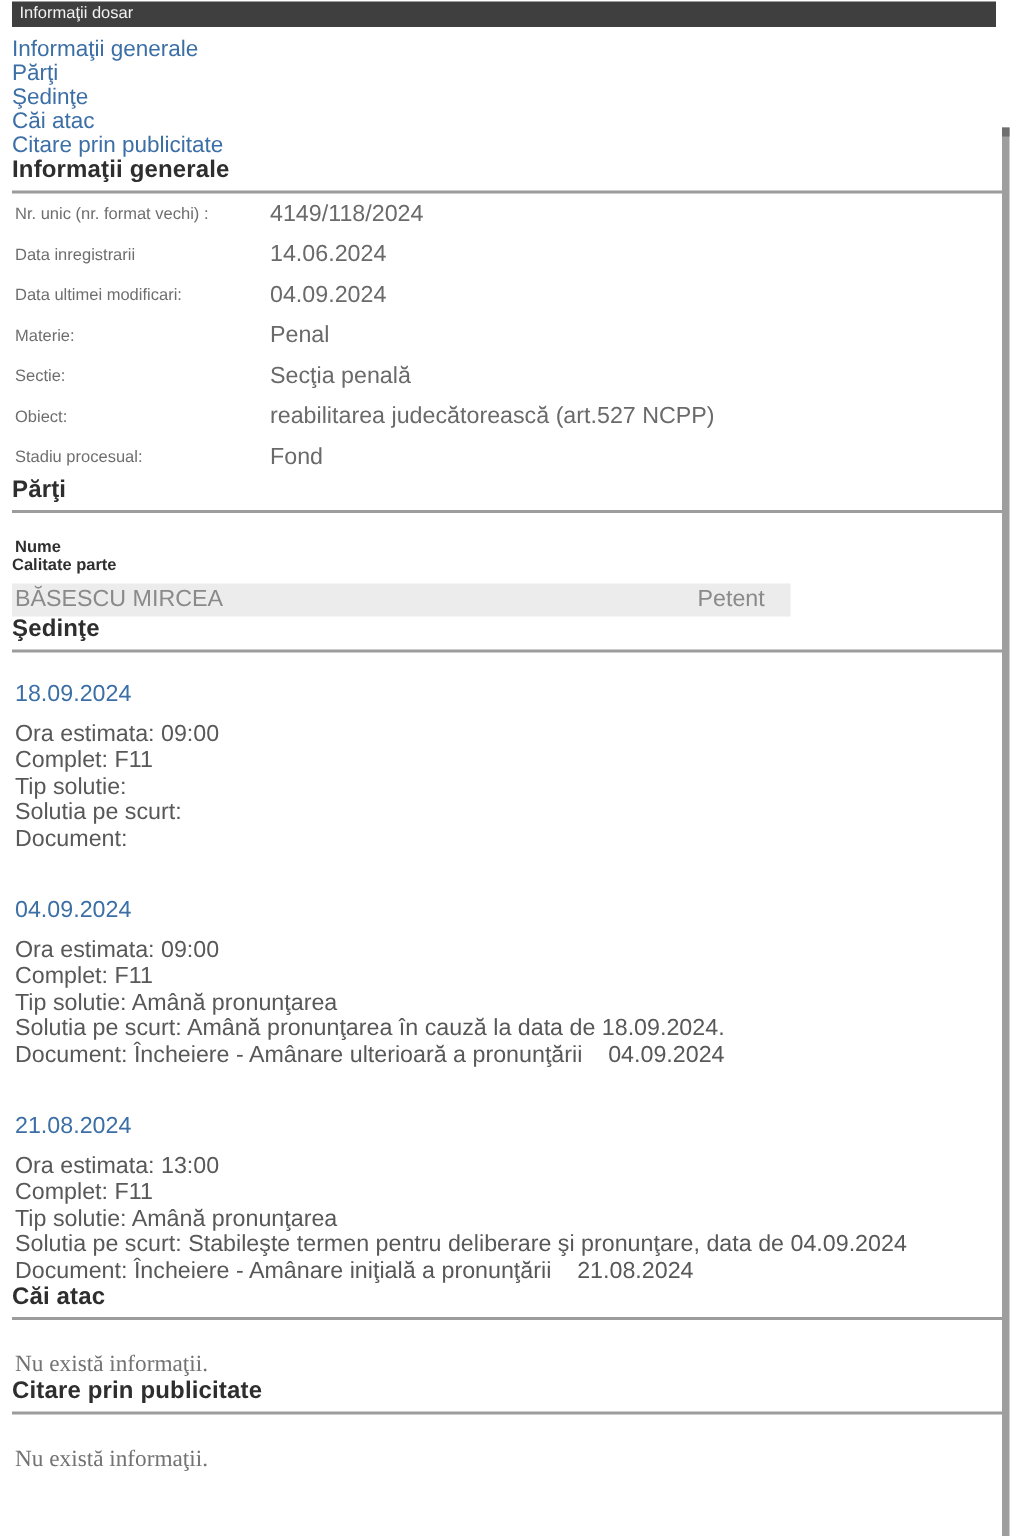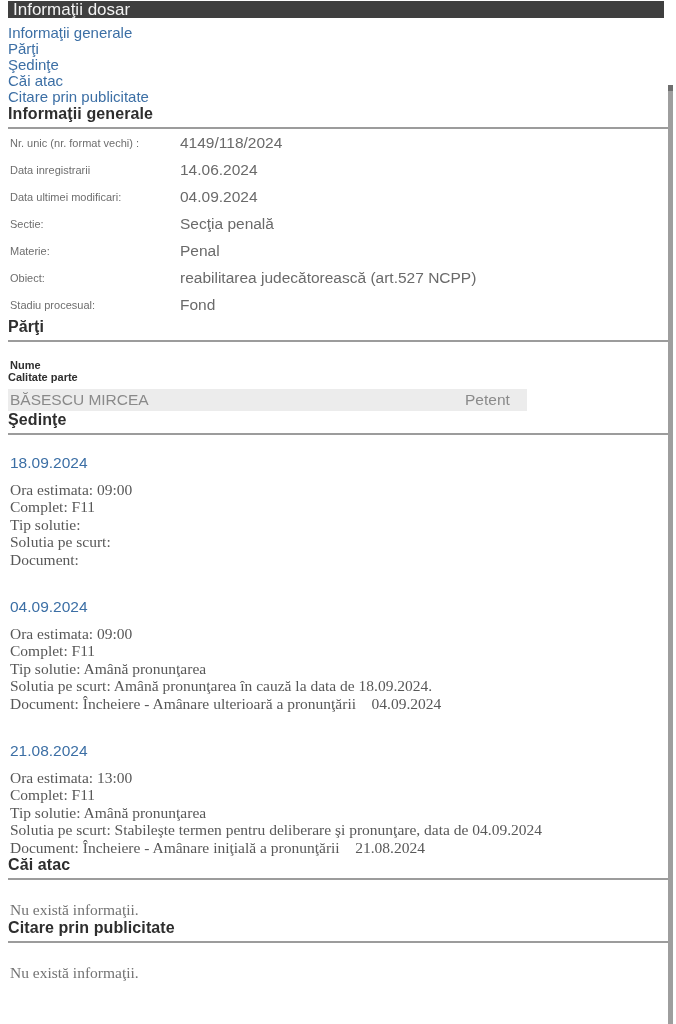--- a/index.html
+++ b/index.html
@@ -22,21 +22,21 @@
   }
 
   
   .titlebar {
     margin-top: 1px;
     width: 656px;
     height: 17px;
     line-height: 17px;
     background: #3f3f3f;
     color: #f2f2f2;
-    font-size: 17px;
+    font-size: 11px;
     padding-left: 5px;
     box-sizing: border-box;
   }
 
   
   .nav { margin-top: 7px; }
   .nav a {
     display: block;
     color: #3c6fa5;
     font-size: 15px;
@@ -109,21 +109,21 @@
   .hearing + .hearing { margin-top: 30px; }
   .hearing .date {
     display: inline-block;
     color: #3c6fa5;
     font-size: 15.5px;
     line-height: 16px;
     padding-left: 2px;
     text-decoration: none;
     cursor: pointer;
   }
-  .hearing .lines { margin-top: 9px; font-family: Liberation Serif, serif; }
+  .hearing .lines { margin-top: 9px; }
   .hearing .lines .line {
     font-size: 15.5px;
     line-height: 17.4px;
     color: #585858;
     padding-left: 2px;
     white-space: pre-wrap;
   }
 
   
   .empty-text {
@@ -184,27 +184,27 @@
     <div class="label">Data inregistrarii</div>
     <div class="value">14.06.2024</div>
   </div>
 
   <div class="info-row">
     <div class="label">Data ultimei modificari:</div>
     <div class="value">04.09.2024</div>
   </div>
 
   <div class="info-row">
+    <div class="label">Materie:</div>
+    <div class="value">Penal</div>
+  </div>
+
+  <div class="info-row">
     <div class="label">Sectie:</div>
     <div class="value">Secţia penală</div>
-  </div>
-
-  <div class="info-row">
-    <div class="label">Materie:</div>
-    <div class="value">Penal</div>
   </div>
 
   <div class="info-row">
     <div class="label">Obiect:</div>
     <div class="value">reabilitarea judecătorească (art.527 NCPP)</div>
   </div>
 
   <div class="info-row">
     <div class="label">Stadiu procesual:</div>
     <div class="value">Fond</div>

